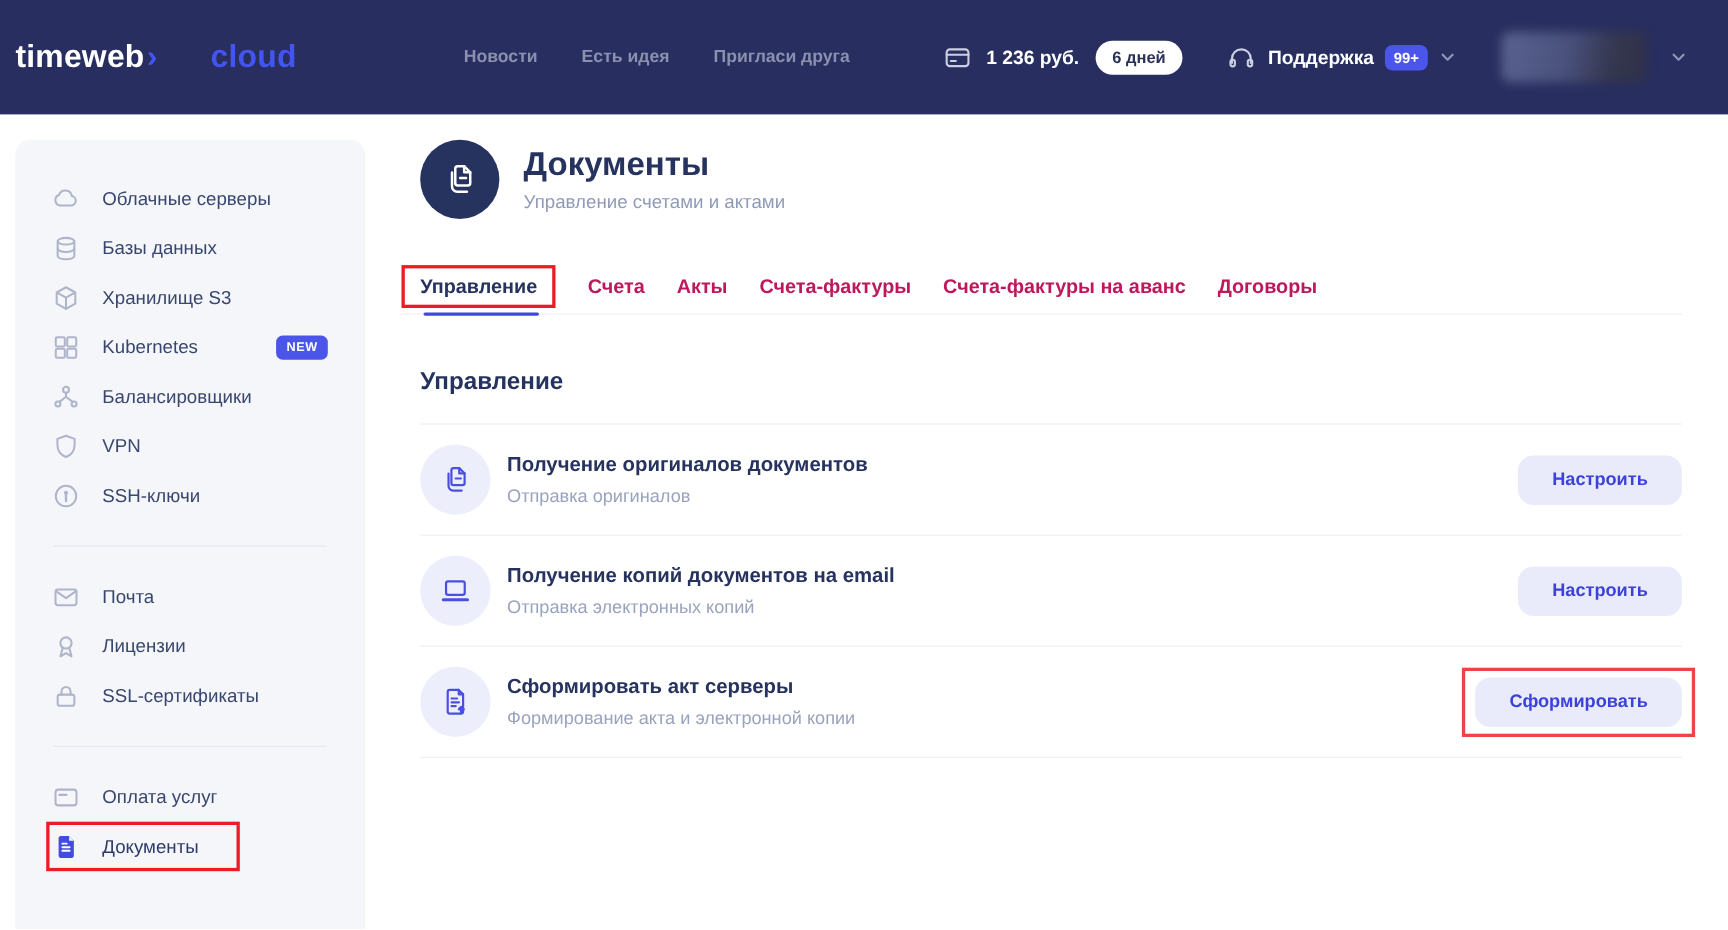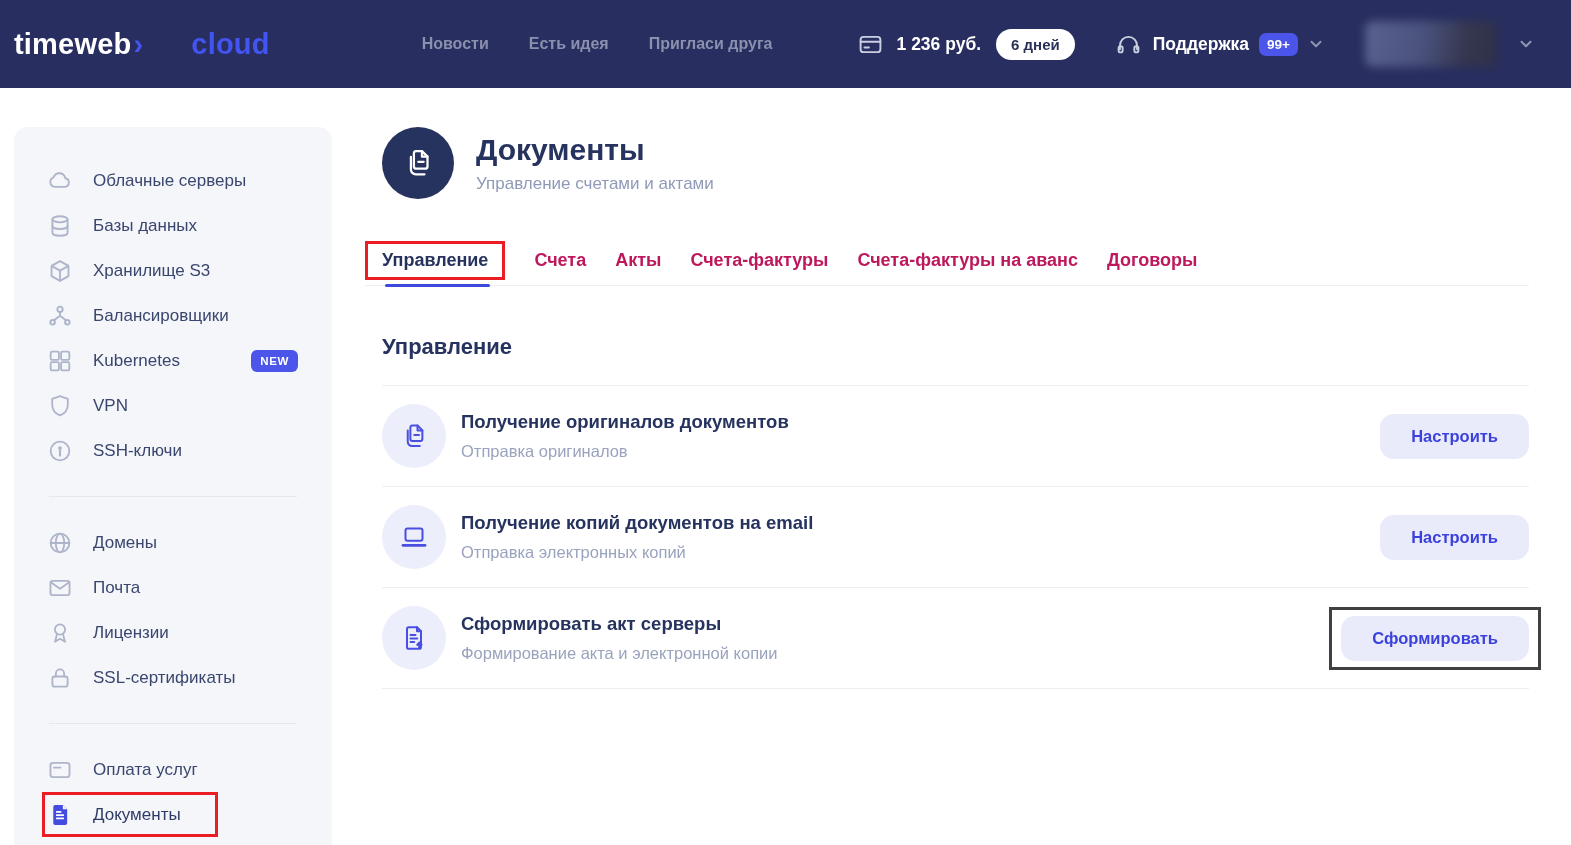--- a/index.html
+++ b/index.html
@@ -1,21 +1,21 @@
 <!DOCTYPE html>
 <html><head>
 <meta charset="utf-8">
 <style>
   * { margin:0; padding:0; box-sizing:border-box; }
   html,body { background:#fff; }
   body { font-family:"Liberation Sans", sans-serif; }
   .app { position:relative; width:1571px; height:845px; background:#ffffff; overflow:hidden; }
 
   
-  .topbar { position:absolute; top:0; left:0; right:0; height:88px; background:#282E5F;
+  .topbar { position:absolute; top:0; left:0; right:0; height:104px; background:#282E5F;
             display:flex; align-items:center; padding:0 36px 0 14px; }
   .logo { display:flex; align-items:baseline; font-size:29px; font-weight:700; letter-spacing:.2px; cursor:pointer; }
   .logo .lg-white { color:#ffffff; }
   .logo .lg-sep { color:#4355F0; margin:0 2px; font-weight:700; }
   .logo .lg-blue { color:#4355F0;margin-left:46px; }
   .top-nav { display:flex; gap:40px; margin-left:152px; }
   .top-nav .nav-link { color:#8A90AE; font-size:16px; font-weight:600; cursor:pointer; }
   .top-right { margin-left:auto; display:flex; align-items:center; }
   .icon { display:inline-flex; }
   .icon svg { stroke:currentColor; fill:none; stroke-width:1.7; stroke-linecap:round; stroke-linejoin:round; }
@@ -66,21 +66,21 @@
   .section-title { margin-top:48px; font-size:22px; font-weight:700; color:#26335F; }
   .rows { margin-top:25px; border-top:1px solid #ECEEF4; }
   .row { height:101px; display:flex; align-items:center; border-bottom:1px solid #ECEEF4; }
   .row-circle { width:64px; height:64px; border-radius:50%; background:#EDEEFC; flex:none;
                 display:flex; align-items:center; justify-content:center; color:#4A4FE2; margin-right:15px; }
   .row-title { font-size:18.5px; font-weight:600; color:#26335F; margin-bottom:9px; }
   .row-sub { font-size:16.5px; font-weight:500; color:#9AA3BD; }
   .btn { margin-left:auto; background:#E9EBFB; color:#3B41DB; font-size:16.5px; font-weight:600;
          padding:13px 31px; border-radius:14px; border:none; cursor:pointer; white-space:nowrap;
          font-family:"Liberation Sans", sans-serif; }
-  .btn-frame { margin-left:auto; border:3px solid #404040; padding:6px 9px; margin-right:-12px; }
+  .btn-frame { margin-left:auto; border:3px solid #ef4444; padding:6px 9px; margin-right:-12px; }
   .btn-frame .btn { margin-left:0; }
 </style>
 </head>
 <body>
 
 <div class="app">
 
   <header class="topbar">
     <div class="logo">
       <span class="lg-white">timeweb</span>
@@ -159,74 +159,64 @@
             <path d="M12 2.9l7.8 4.4v9.4L12 21.1l-7.8-4.4V7.3z"></path>
             <path d="M4.6 7.5l7.4 4.2 7.4-4.2M12 11.7v9.2"></path>
           </svg>
       </span>
       <span class="side-label">Хранилище S3</span>
     </div>
 
     <div class="side-item">
       <span class="icon side-icon">
         <svg width="26" height="26" viewBox="0 0 24 24">
+            <rect x="3.4" y="3.4" width="7.6" height="7.6" rx="1.2"></rect>
+            <rect x="13" y="3.4" width="7.6" height="7.6" rx="1.2"></rect>
+            <rect x="3.4" y="13" width="7.6" height="7.6" rx="1.2"></rect>
+            <rect x="13" y="13" width="7.6" height="7.6" rx="1.2"></rect>
+          </svg>
+      </span>
+      <span class="side-label">Kubernetes</span>
+      <span class="badge-new">NEW</span>
+    </div>
+
+    <div class="side-item">
+      <span class="icon side-icon">
+        <svg width="26" height="26" viewBox="0 0 24 24">
             <circle cx="12" cy="5.8" r="2.5"></circle>
             <circle cx="5.2" cy="17.8" r="2.1"></circle>
             <circle cx="18.8" cy="17.8" r="2.1"></circle>
             <path d="M12 8.3v3.4m0 0l-5.5 4.3m5.5-4.3l5.5 4.3"></path>
           </svg>
       </span>
       <span class="side-label">Балансировщики</span>
     </div>
 
     <div class="side-item">
       <span class="icon side-icon">
         <svg width="26" height="26" viewBox="0 0 24 24">
-            <rect x="3.4" y="3.4" width="7.6" height="7.6" rx="1.2"></rect>
-            <rect x="13" y="3.4" width="7.6" height="7.6" rx="1.2"></rect>
-            <rect x="3.4" y="13" width="7.6" height="7.6" rx="1.2"></rect>
-            <rect x="13" y="13" width="7.6" height="7.6" rx="1.2"></rect>
-          </svg>
-      </span>
-      <span class="side-label">Kubernetes</span>
-      <span class="badge-new">NEW</span>
-    </div>
-
-    <div class="side-item">
-      <span class="icon side-icon">
-        <svg width="26" height="26" viewBox="0 0 24 24">
             <path d="M12 2.9l7.2 2.6v5.1c0 4.6-2.9 8.4-7.2 10.1-4.3-1.7-7.2-5.5-7.2-10.1V5.5z"></path>
           </svg>
       </span>
       <span class="side-label">VPN</span>
     </div>
 
     <div class="side-item">
       <span class="icon side-icon">
         <svg width="26" height="26" viewBox="0 0 24 24">
             <circle cx="12" cy="12" r="8.6"></circle>
             <circle cx="12" cy="9.3" r="1.7" fill="currentColor" stroke="none"></circle>
             <path d="M12 11.4v4.8" style="stroke-width:2"></path>
           </svg>
       </span>
       <span class="side-label">SSH-ключи</span>
     </div>
 
     <div class="side-divider"></div>
 
-    <div class="side-item">
-      <span class="icon side-icon">
-        <svg width="26" height="26" viewBox="0 0 24 24">
-            <circle cx="12" cy="12" r="8.6"></circle>
-            <ellipse cx="12" cy="12" rx="3.9" ry="8.6"></ellipse>
-            <path d="M3.4 12h17.2"></path>
-          </svg>
-      </span>
-      <span class="side-label">Домены</span>
-    </div>
 
     <div class="side-item">
       <span class="icon side-icon">
         <svg width="26" height="26" viewBox="0 0 24 24">
             <rect x="3.2" y="5.4" width="17.6" height="13.2" rx="2"></rect>
             <path d="M4.2 7.2l7.8 5.5 7.8-5.5"></path>
           </svg>
       </span>
       <span class="side-label">Почта</span>
     </div>

